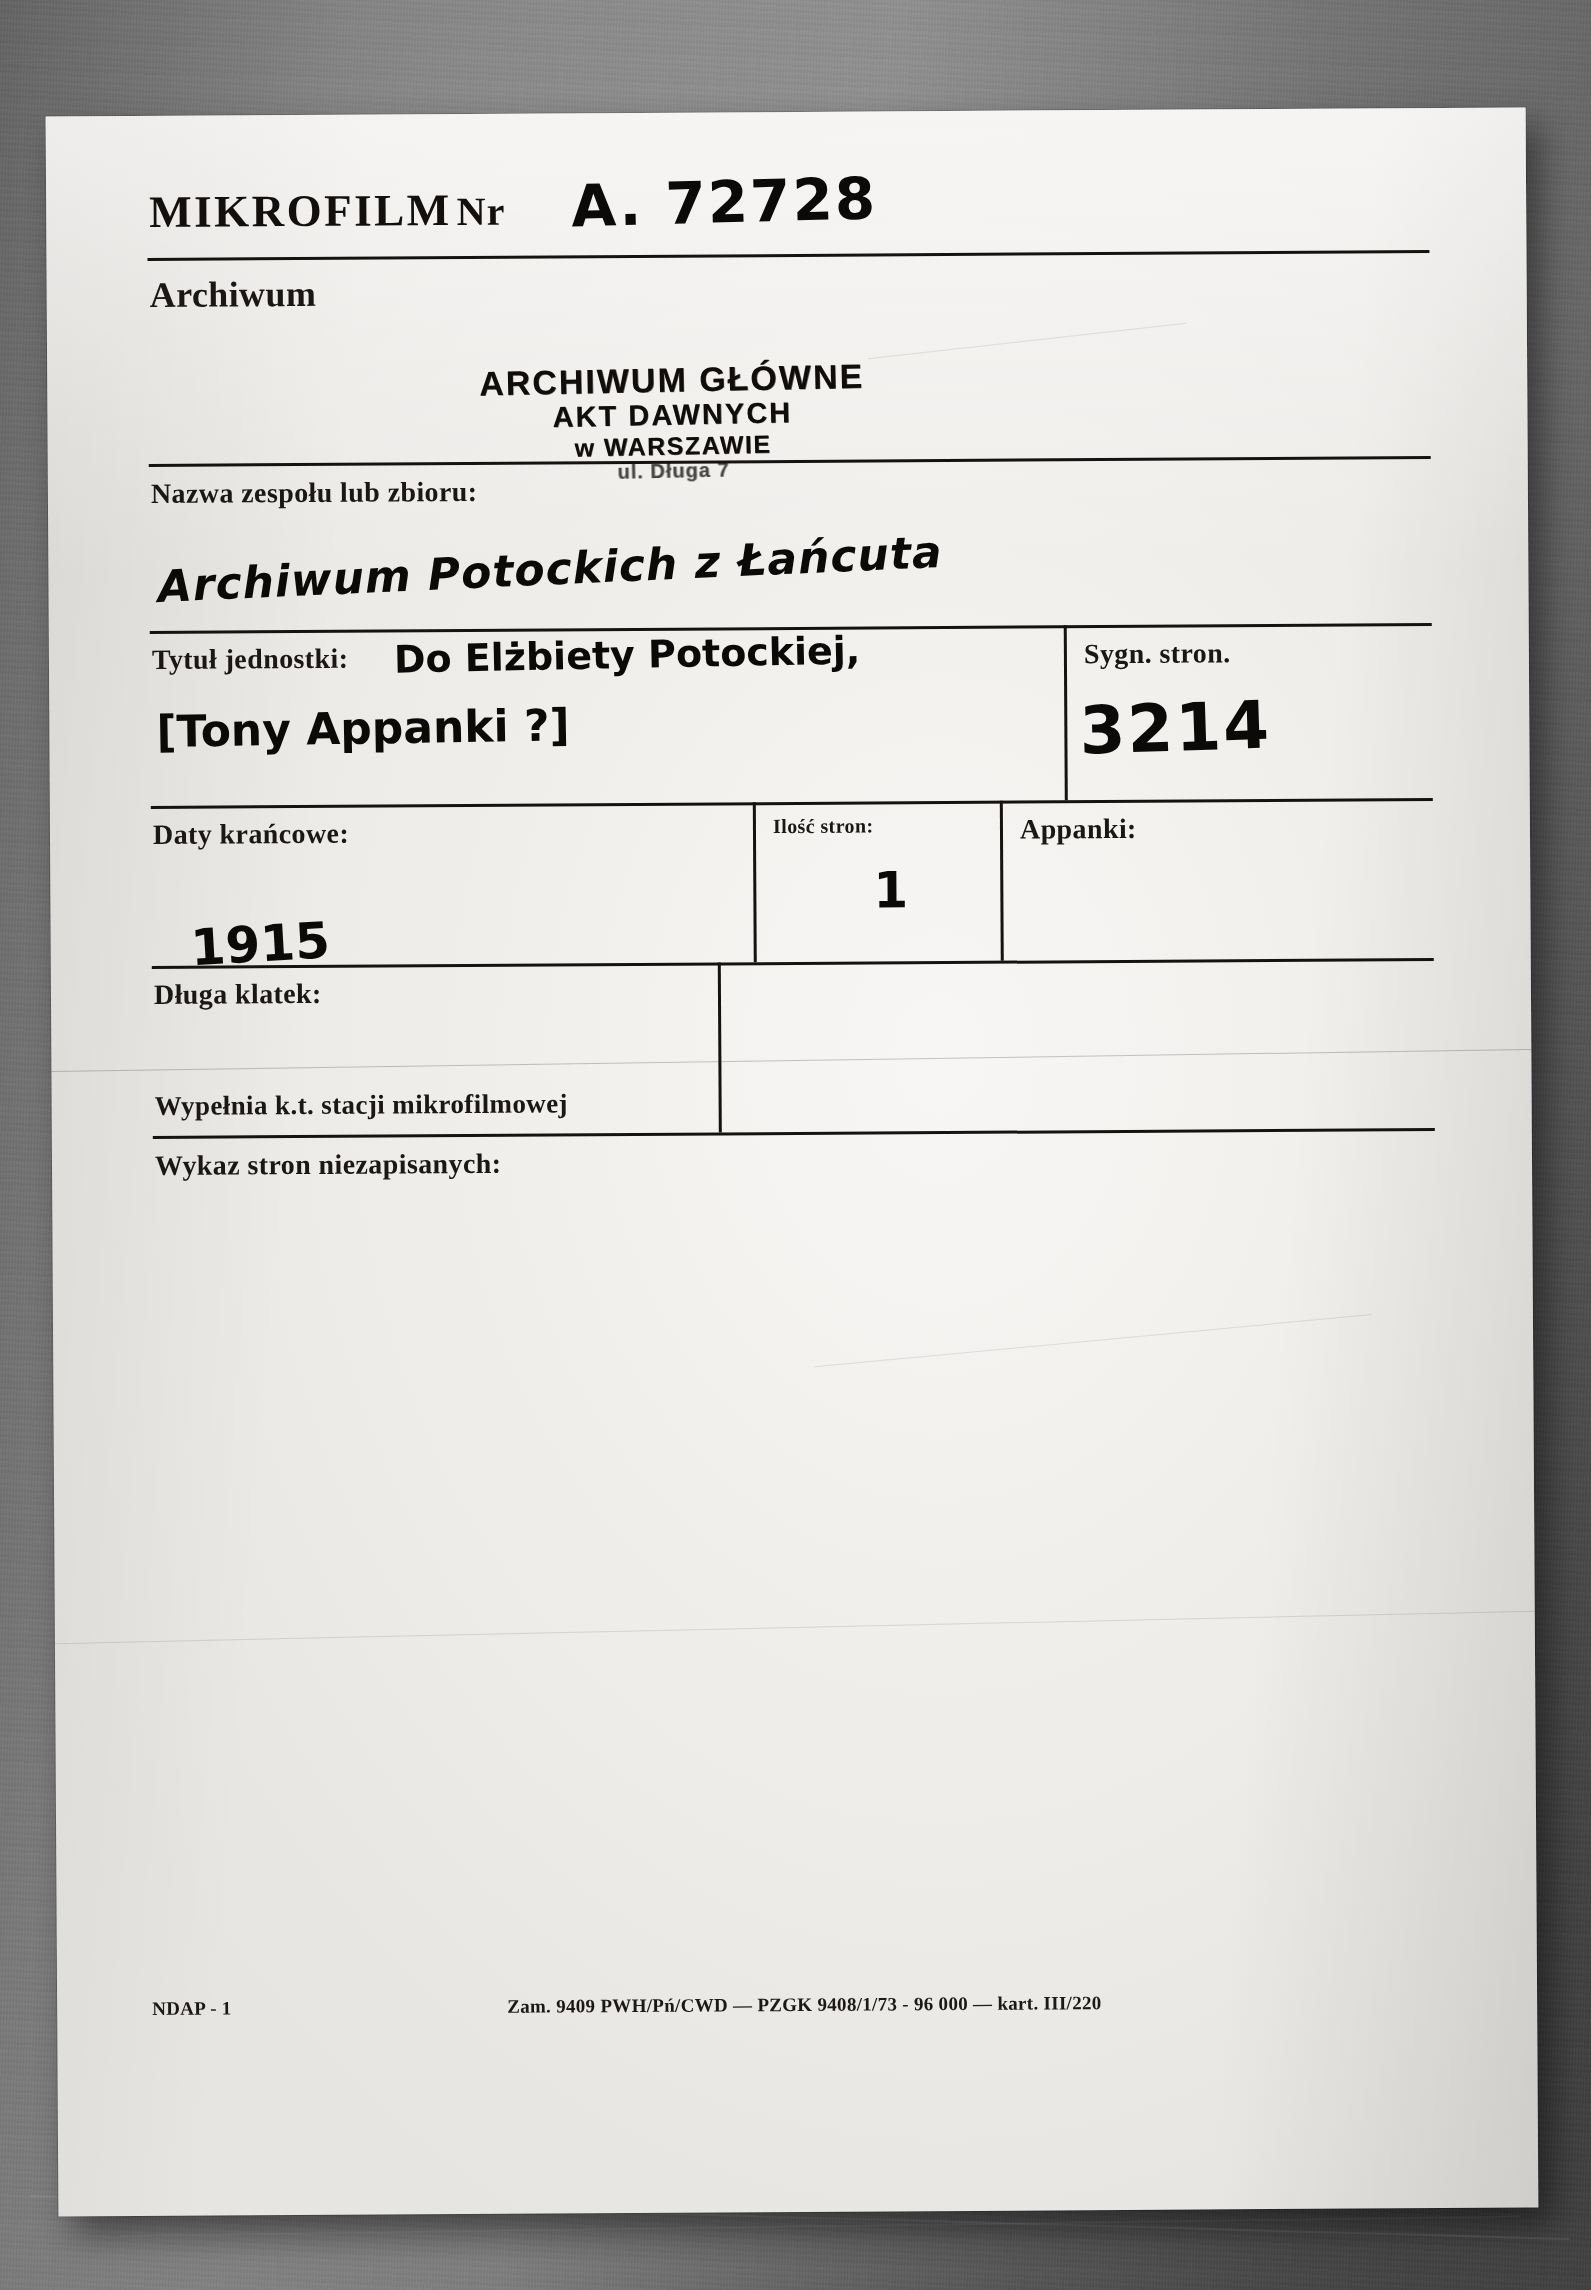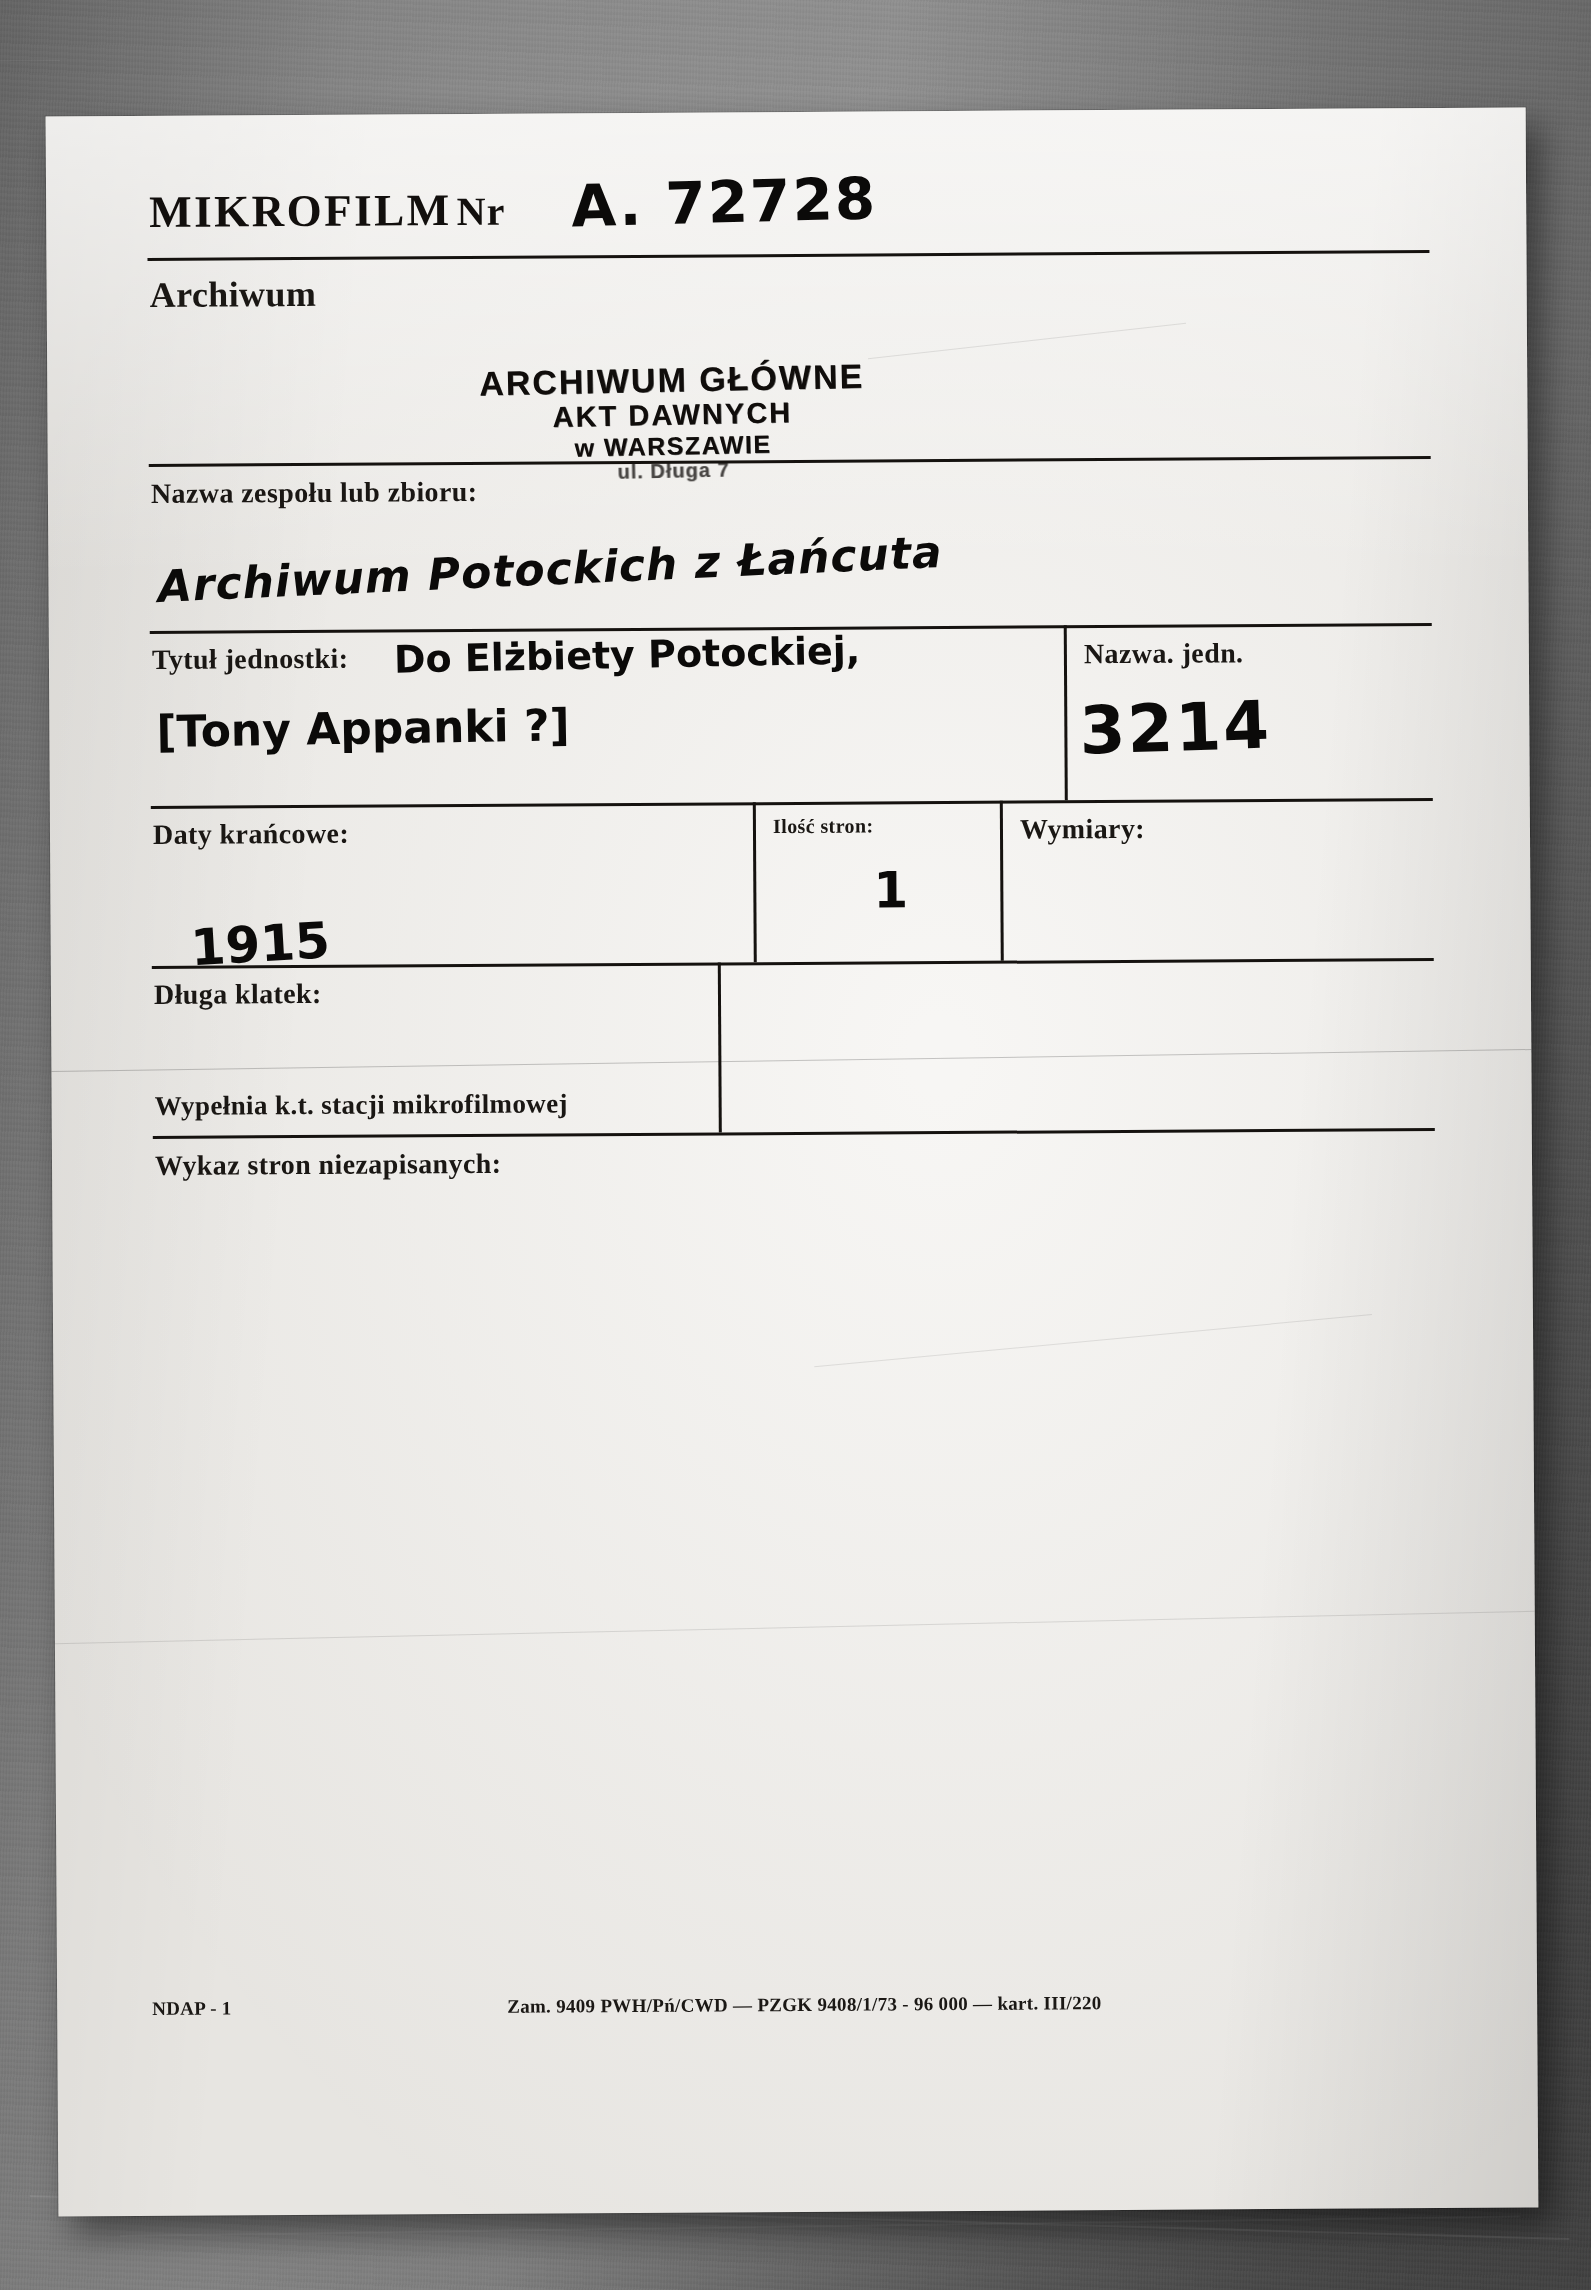--- a/index.html
+++ b/index.html
@@ -189,34 +189,34 @@
     <div class="lbl" style="left:8px; top:302px; font-size:28px;">Nazwa zespołu lub zbioru:</div>
     <div class="hw slant" style="left:14px; top:370px; font-size:44px; letter-spacing:1px;">Archiwum Potockich z Łańcuta</div>
 
     <div class="rule" style="left:6px; top:455px; width:1282px;"></div>
 
     <div class="lbl" style="left:8px; top:468px; font-size:28px;">Tytuł jednostki:</div>
     <div class="hw" style="left:250px; top:460px; font-size:38px; transform:rotate(-0.8deg);">Do Elżbiety Potockiej,</div>
     <div class="hw" style="left:12px; top:528px; font-size:44px; transform:rotate(-0.6deg);">[Tony Appanki ?]</div>
 
     <div class="vrule" style="left:920px; top:455px; height:175px;"></div>
-    <div class="lbl" style="left:940px; top:468px; font-size:28px;">Nazwa. jedn.</div>
+    <div class="lbl" style="left:940px; top:468px; font-size:28px;">Sygn. stron.</div>
     <div class="hw" style="left:935px; top:520px; font-size:66px; letter-spacing:2px; transform:rotate(-1.5deg);">3214</div>
 
     <div class="rule" style="left:6px; top:630px; width:1282px;"></div>
 
     <div class="lbl" style="left:8px; top:643px; font-size:28px;">Daty krańcowe:</div>
     <div class="hw" style="left:45px; top:740px; font-size:50px; transform:rotate(-3deg);">1915</div>
 
     <div class="vrule" style="left:608px; top:630px; height:160px;"></div>
     <div class="lbl" style="left:628px; top:643px; font-size:20px;">Ilość stron:</div>
     <div class="hw" style="left:728px; top:690px; font-size:50px;">1</div>
 
     <div class="vrule" style="left:855px; top:630px; height:160px;"></div>
-    <div class="lbl" style="left:875px; top:643px; font-size:28px;">Wymiary:</div>
+    <div class="lbl" style="left:875px; top:643px; font-size:28px;">Appanki:</div>
     <div class="hw" style="left:900px; top:700px; font-size:46px;"></div>
 
     <div class="rule" style="left:6px; top:790px; width:1282px;"></div>
 
     <div class="lbl" style="left:8px; top:803px; font-size:28px;">Długa klatek:</div>
     <div class="hw" style="left:300px; top:800px; font-size:44px;"></div>
 
     <div class="vrule" style="left:572px; top:790px; height:170px;"></div>
 
     <div class="lbl" style="left:8px; top:915px; font-size:27px;">Wypełnia k.t. stacji mikrofilmowej</div>

